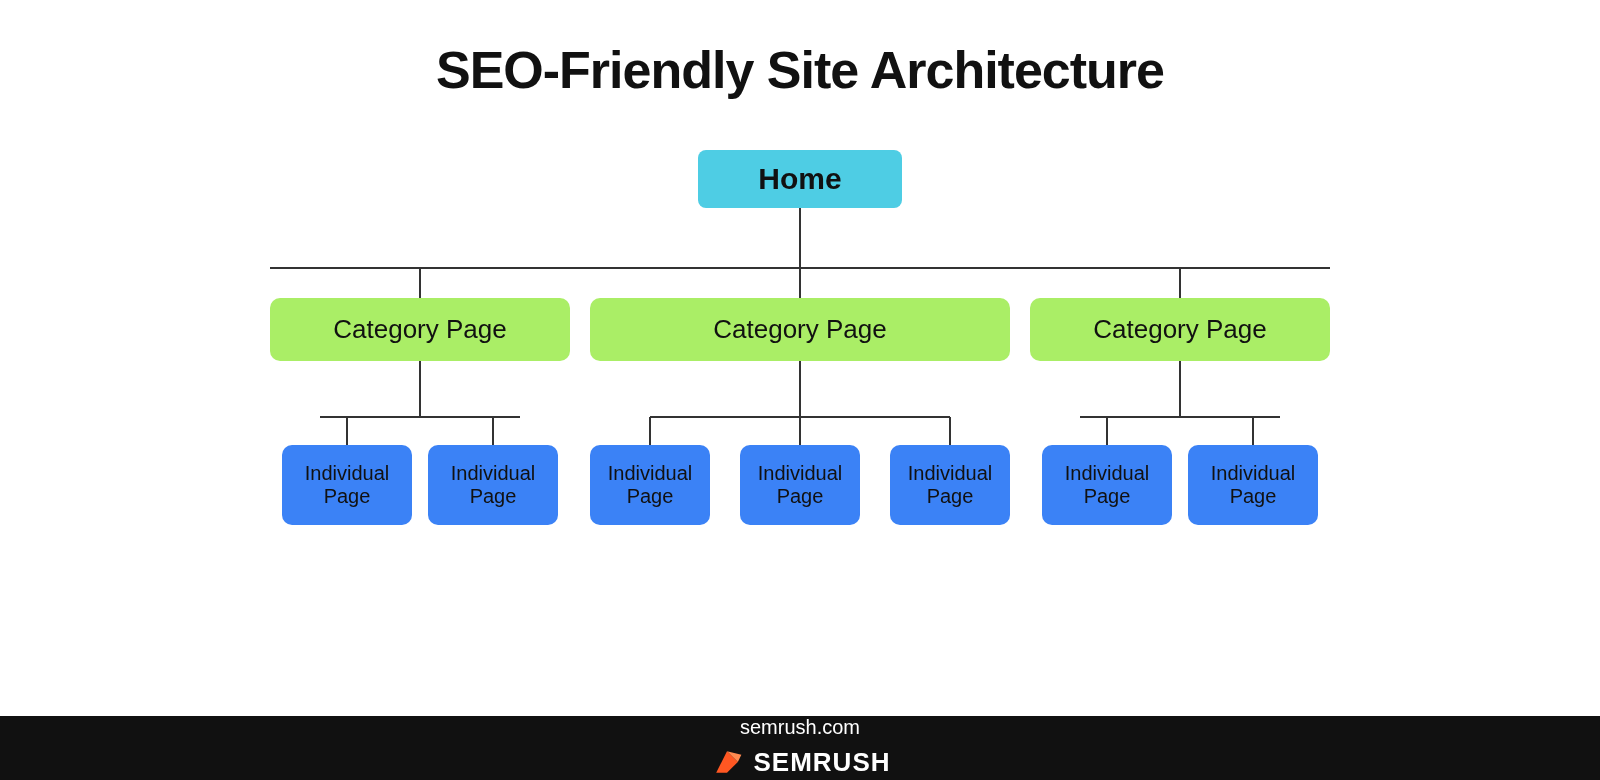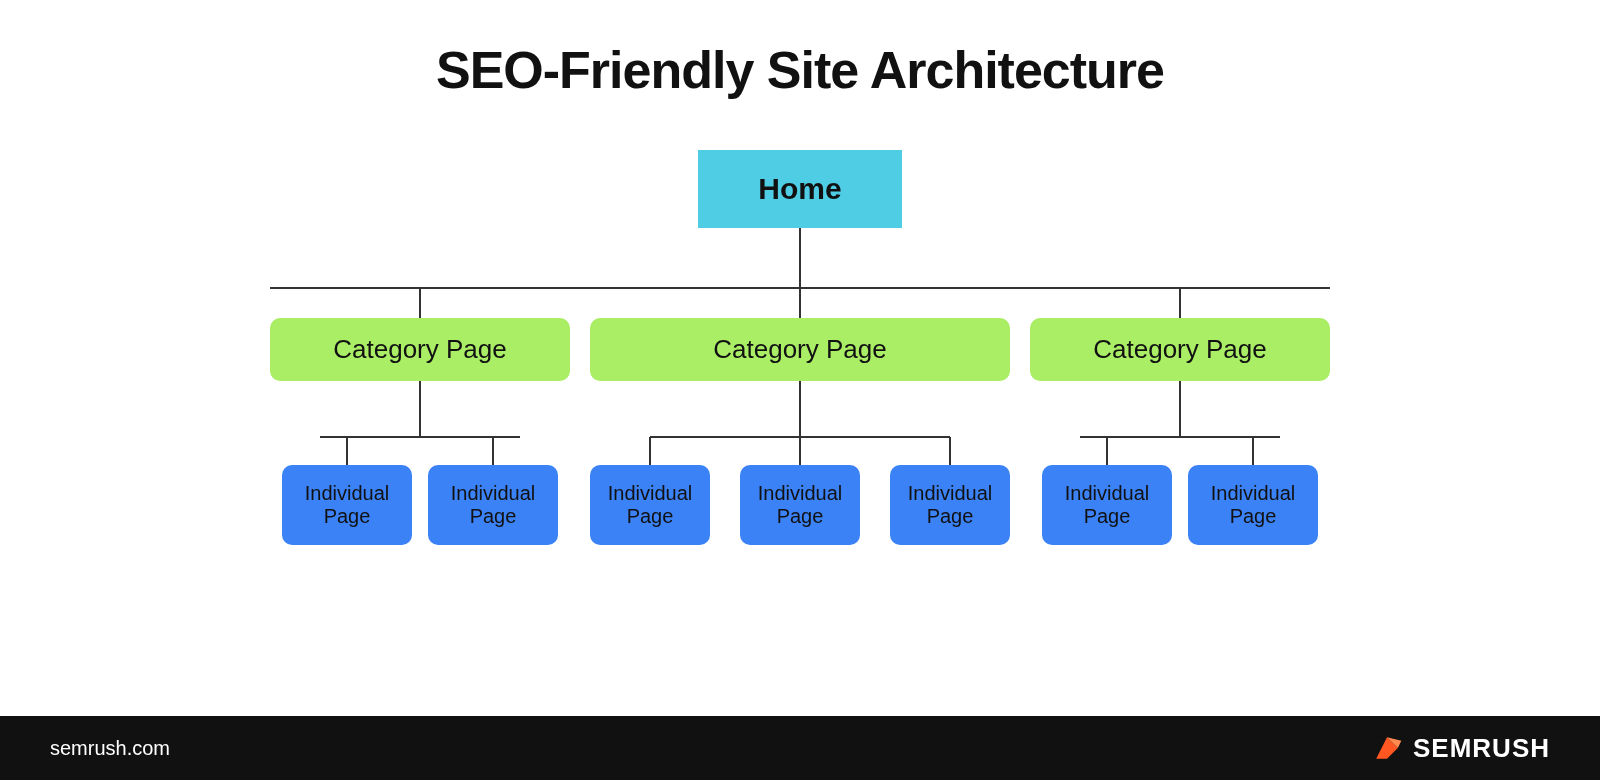--- a/index.html
+++ b/index.html
@@ -40,22 +40,22 @@
 
     
     .home-node {
       display: flex;
       justify-content: center;
       margin-bottom: 0;
     }
 
     .node-home {
       background: #4ecde4;
-      border-radius: 0;
-      padding: 22px 60px;
+      border-radius: 8px;
+      padding: 12px 60px;
       font-size: 30px;
       font-weight: 600;
       color: #111;
       min-width: 180px;
       text-align: center;
     }
 
     
     .connector-home-down {
       width: 2px;
@@ -233,20 +233,21 @@
 
     
     .footer {
       background: #111111;
       height: 64px;
       display: flex;
       align-items: center;
       justify-content: space-between;
       padding: 0 50px;
       flex-shrink: 0;
+      flex-direction: column;
     }
 
     .footer-url {
       color: #ffffff;
       font-size: 20px;
       font-weight: 400;
     }
 
     .footer-logo {
       display: flex;

